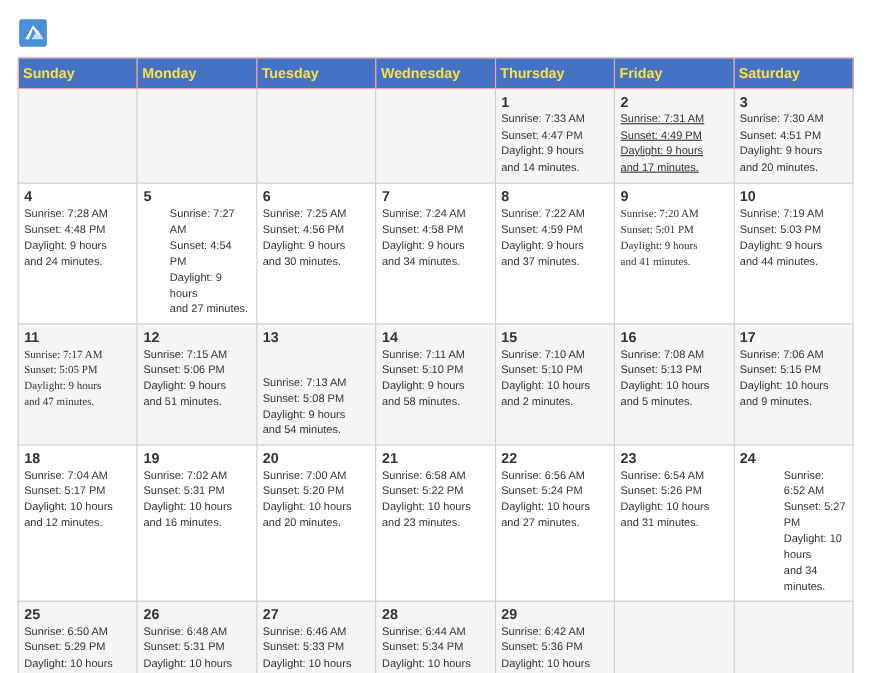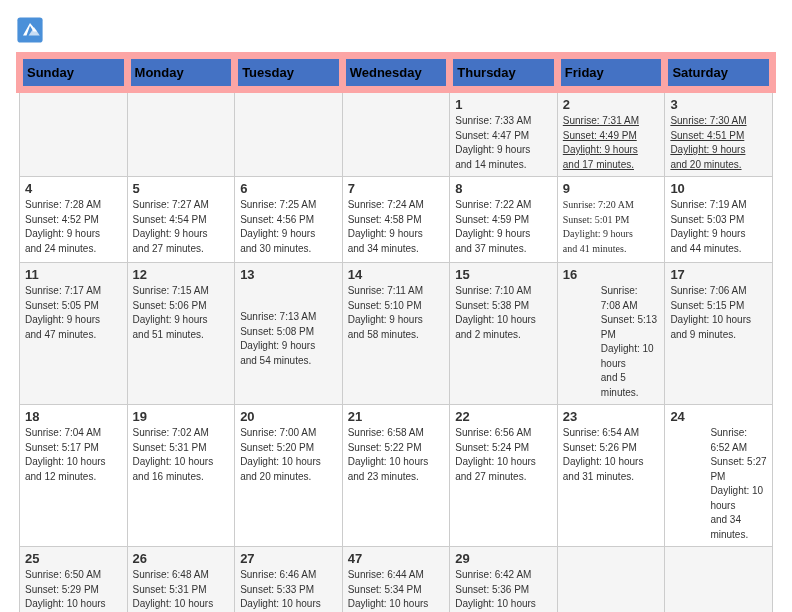--- a/index.html
+++ b/index.html
@@ -47,26 +47,26 @@
       font-size: 15px;
       color: #555;
     }
     table {
       width: 100%;
       border-collapse: collapse;
       table-layout: fixed;
     }
     thead tr th {
       background-color: #4472C4;
-      color: #000000;
+      color: #fde047;
       font-size: 13px;
       font-weight: bold;
       padding: 6px 4px;
       text-align: left;
-      border: 7px solid #fca5a5;
+      border: 1px solid #fca5a5;
     }
     tbody tr td {
       border: 1px solid #ccc;
       vertical-align: top;
       padding: 4px 5px;
       height: 86px;
       background: #fff;
       font-size: 10.5px;
       color: #333;
     }
@@ -142,37 +142,37 @@
         </td>
         <td>
           <span class="day-number">2</span>
           <div class="day-info" style="white-space: pre-line; text-decoration: underline;">Sunrise: 7:31 AM
 Sunset: 4:49 PM
 Daylight: 9 hours
 and 17 minutes.</div>
         </td>
         <td>
           <span class="day-number">3</span>
-          <div class="day-info" style="white-space: pre-line; text-decoration: underline;">Sunrise: 7:30 AM
+          <div class="day-info" style="white-space: pre-line;">Sunrise: 7:30 AM
 Sunset: 4:51 PM
 Daylight: 9 hours
 and 20 minutes.</div>
         </td>
       </tr>
       <tr>
         <td>
           <span class="day-number">4</span>
           <div class="day-info" style="white-space: pre-line;">Sunrise: 7:28 AM
-Sunset: 4:52 PM
+Sunset: 4:48 PM
 Daylight: 9 hours
 and 24 minutes.</div>
         </td>
         <td>
           <span class="day-number">5</span>
-          <div class="day-info" style="white-space: pre-line;">Sunrise: 7:27 AM
+          <div class="day-info" style="white-space: pre-line; margin-left: 24px;">Sunrise: 7:27 AM
 Sunset: 4:54 PM
 Daylight: 9 hours
 and 27 minutes.</div>
         </td>
         <td>
           <span class="day-number">6</span>
           <div class="day-info" style="white-space: pre-line;">Sunrise: 7:25 AM
 Sunset: 4:56 PM
 Daylight: 9 hours
 and 30 minutes.</div>
@@ -202,21 +202,21 @@
           <span class="day-number">10</span>
           <div class="day-info" style="white-space: pre-line;">Sunrise: 7:19 AM
 Sunset: 5:03 PM
 Daylight: 9 hours
 and 44 minutes.</div>
         </td>
       </tr>
       <tr>
         <td>
           <span class="day-number">11</span>
-          <div class="day-info" style="white-space: pre-line;">Sunrise: 7:17 AM
+          <div class="day-info" style="white-space: pre-line; font-family: Liberation Serif, serif;">Sunrise: 7:17 AM
 Sunset: 5:05 PM
 Daylight: 9 hours
 and 47 minutes.</div>
         </td>
         <td>
           <span class="day-number">12</span>
           <div class="day-info" style="white-space: pre-line;">Sunrise: 7:15 AM
 Sunset: 5:06 PM
 Daylight: 9 hours
 and 51 minutes.</div>
@@ -231,27 +231,27 @@
         <td>
           <span class="day-number">14</span>
           <div class="day-info" style="white-space: pre-line;">Sunrise: 7:11 AM
 Sunset: 5:10 PM
 Daylight: 9 hours
 and 58 minutes.</div>
         </td>
         <td>
           <span class="day-number">15</span>
           <div class="day-info" style="white-space: pre-line;">Sunrise: 7:10 AM
-Sunset: 5:38 PM
+Sunset: 5:10 PM
 Daylight: 10 hours
 and 2 minutes.</div>
         </td>
         <td>
           <span class="day-number">16</span>
-          <div class="day-info" style="white-space: pre-line; margin-left: 38px;">Sunrise: 7:08 AM
+          <div class="day-info" style="white-space: pre-line;">Sunrise: 7:08 AM
 Sunset: 5:13 PM
 Daylight: 10 hours
 and 5 minutes.</div>
         </td>
         <td>
           <span class="day-number">17</span>
           <div class="day-info" style="white-space: pre-line;">Sunrise: 7:06 AM
 Sunset: 5:15 PM
 Daylight: 10 hours
 and 9 minutes.</div>
@@ -324,21 +324,21 @@
 and 42 minutes.</div>
         </td>
         <td>
           <span class="day-number">27</span>
           <div class="day-info" style="white-space: pre-line;">Sunrise: 6:46 AM
 Sunset: 5:33 PM
 Daylight: 10 hours
 and 46 minutes.</div>
         </td>
         <td>
-          <span class="day-number">47</span>
+          <span class="day-number">28</span>
           <div class="day-info" style="white-space: pre-line;">Sunrise: 6:44 AM
 Sunset: 5:34 PM
 Daylight: 10 hours
 and 49 minutes.</div>
         </td>
         <td>
           <span class="day-number">29</span>
           <div class="day-info" style="white-space: pre-line;">Sunrise: 6:42 AM
 Sunset: 5:36 PM
 Daylight: 10 hours

